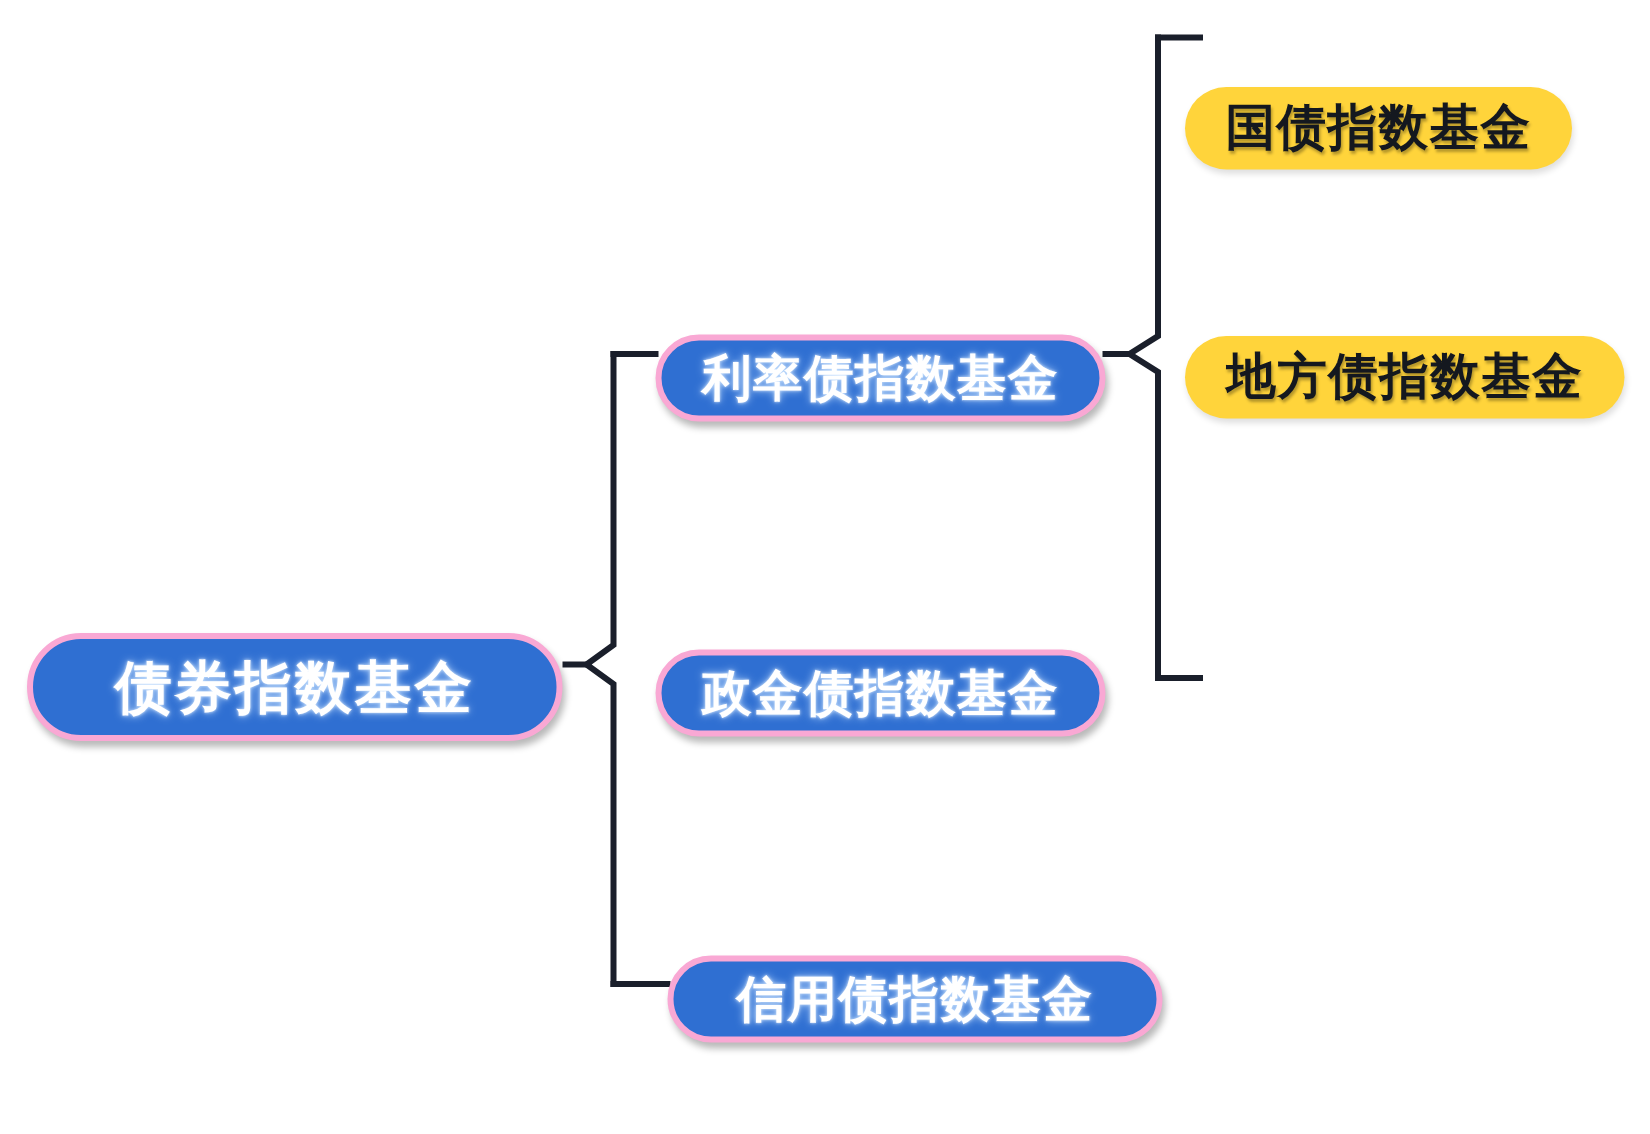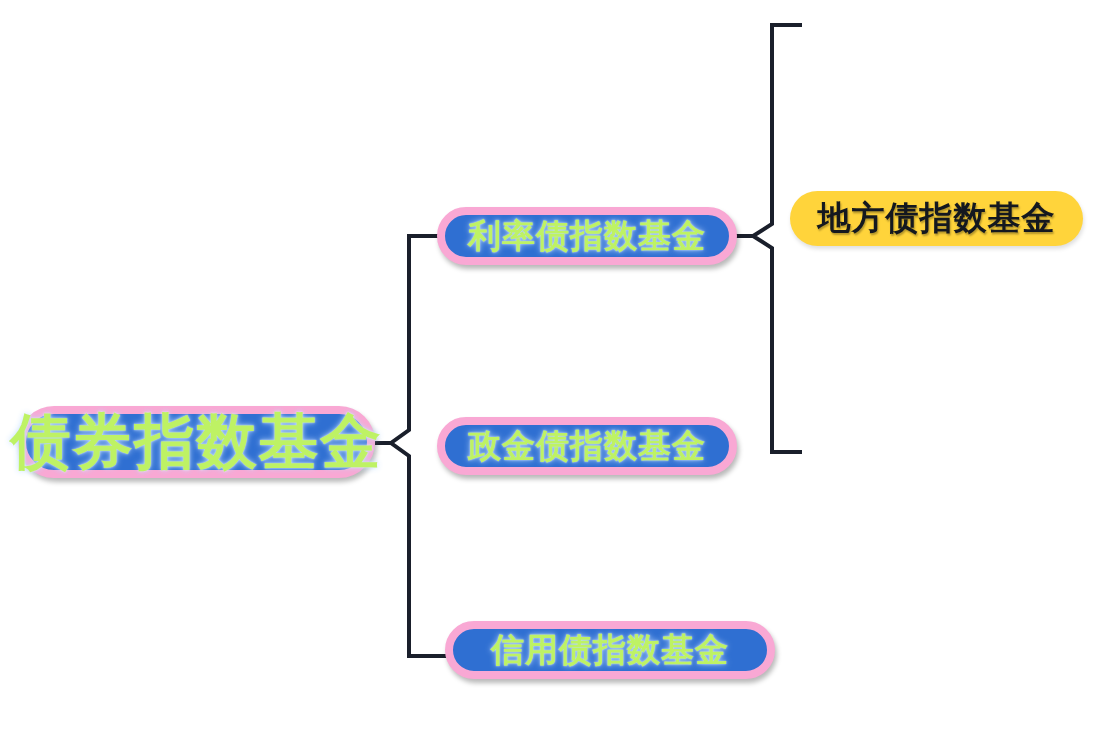--- a/index.html
+++ b/index.html
@@ -23,32 +23,33 @@
     align-items: center;
     justify-content: center;
     box-sizing: border-box;
     white-space: nowrap;
     letter-spacing: 1px;
     user-select: none;
   }
   
   .node-blue {
     background: #2f6fd2;
-    border: 8px solid #f9a8d4;
-    color: #bef264;
+    border: 4px solid #f9a8d4;
+    color: #ffffff;
     text-shadow: 0 0 6px rgba(190,220,255,0.95), 0 0 2px rgba(255,255,255,0.9);
     box-shadow: 2px 4px 5px rgba(0,0,0,0.28);
+    margin-top: 16px;
   }
   .node-root {
     left: 18px;
     top: 406px;
     width: 357px;
     height: 72px;
     border-radius: 36px;
-    font-size: 60px;
+    font-size: 38px;
     font-weight: 700;
     letter-spacing: 2px;
   }
   .node-l2 {
     height: 58px;
     border-radius: 29px;
     font-size: 33px;
     font-weight: 700;
   }
   .node-rate   { left: 437px; top: 207px; width: 300px; }
@@ -60,21 +61,21 @@
     border: none;
     color: #14181f;
     border-radius: 28px;
     height: 55px;
     font-size: 33px;
     font-weight: 700;
     text-shadow: 1px 2px 2px rgba(0,0,0,0.30);
     box-shadow: 1px 3px 4px rgba(0,0,0,0.13);
   }
   .node-gz { left: 790px; top: 58px;  width: 258px; }
-  .node-df { left: 790px; top: 191px; width: 293px; }
+  .node-df { left: 790px; top: 224px; width: 293px; }
   .node-zj { left: 790px; top: 355px; width: 293px; }
   
   #wires {
     position: absolute;
     left: 0; top: 0;
     width: 1100px;
     height: 756px;
     pointer-events: none;
   }
   .wire {
@@ -104,17 +105,18 @@
   </svg>
 
   <div class="node node-blue node-root">债券指数基金</div>
 
   <div class="node node-blue node-l2 node-rate">利率债指数基金</div>
 
   <div class="node node-blue node-l2 node-credit">政金债指数基金</div>
 
   <div class="node node-blue node-l2 node-other">信用债指数基金</div>
 
+  <div class="node node-yellow node-gz">国债指数基金</div>
 
   <div class="node node-yellow node-df">地方债指数基金</div>
 
 
 </div>
 
 </body></html>

